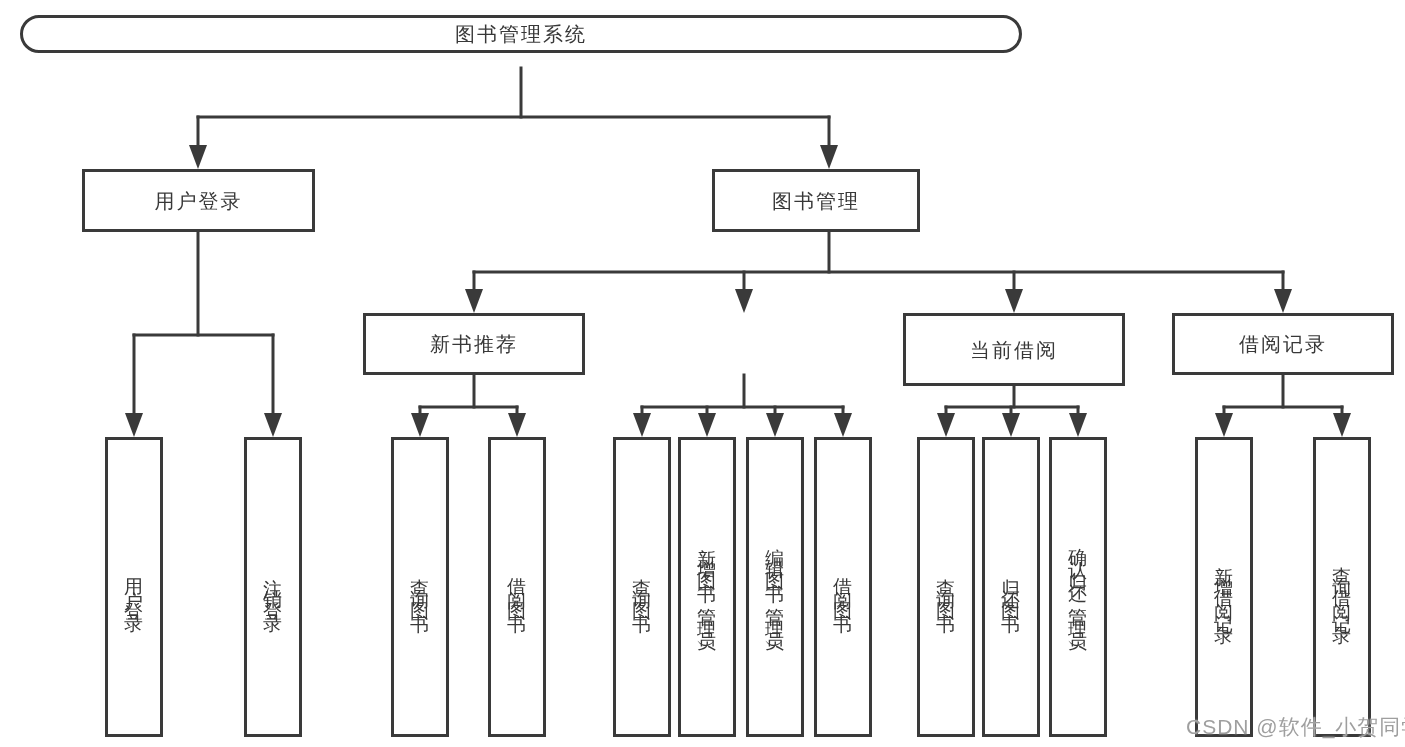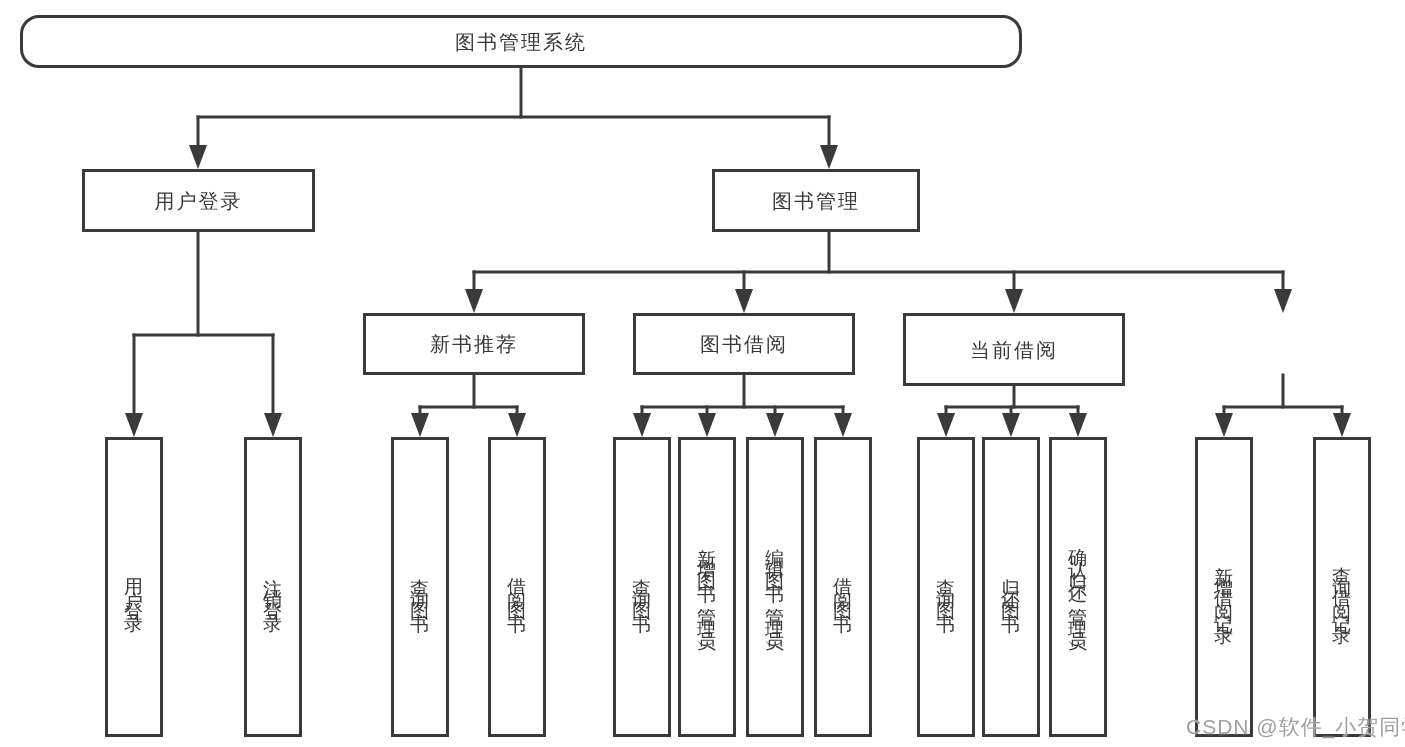--- a/index.html
+++ b/index.html
@@ -116,39 +116,39 @@
     <g stroke="#3a3a3a" stroke-width="3" stroke-linecap="square">
       <line x1="1283" y1="375" x2="1283" y2="407"></line>
       <line x1="1224" y1="407" x2="1342" y2="407"></line>
       <line x1="1224" y1="407" x2="1224" y2="414"></line>
       <polygon points="1215,413 1233,413 1224,437" fill="#3a3a3a" stroke="none"></polygon>
       <line x1="1342" y1="407" x2="1342" y2="414"></line>
       <polygon points="1333,413 1351,413 1342,437" fill="#3a3a3a" stroke="none"></polygon>
     </g>
   </svg>
 
-  <div class="node hnode" style="left:20px;top:15px;width:1002px;height:53px;border-radius:19px;">
+  <div class="node hnode" style="left:20px;top:15px;width:1002px;height:38px;border-radius:19px;">
     <span>图书管理系统</span>
   </div>
 
   <div class="node hnode" style="left:82px;top:169px;width:233px;height:63px;">
     <span>用户登录</span>
   </div>
   <div class="node hnode" style="left:712px;top:169px;width:208px;height:63px;">
     <span>图书管理</span>
   </div>
 
   <div class="node hnode" style="left:363px;top:313px;width:222px;height:62px;">
     <span>新书推荐</span>
   </div>
-  <div class="node hnode" style="left:633px;top:313px;width:222px;height:62px;">
-    <span>图书借阅</span>
-  </div>
   <div class="node hnode" style="left:903px;top:313px;width:222px;height:73px;">
     <span>当前借阅</span>
+  </div>
+  <div class="node hnode" style="left:1172px;top:313px;width:222px;height:62px;">
+    <span>借阅记录</span>
   </div>
 
   <div class="node vnode" style="left:105px;top:437px;width:58px;height:300px;">
     <span>用户登录</span>
   </div>
   <div class="node vnode" style="left:244px;top:437px;width:58px;height:300px;">
     <span>注销登录</span>
   </div>
 
   <div class="node vnode" style="left:391px;top:437px;width:58px;height:300px;">

